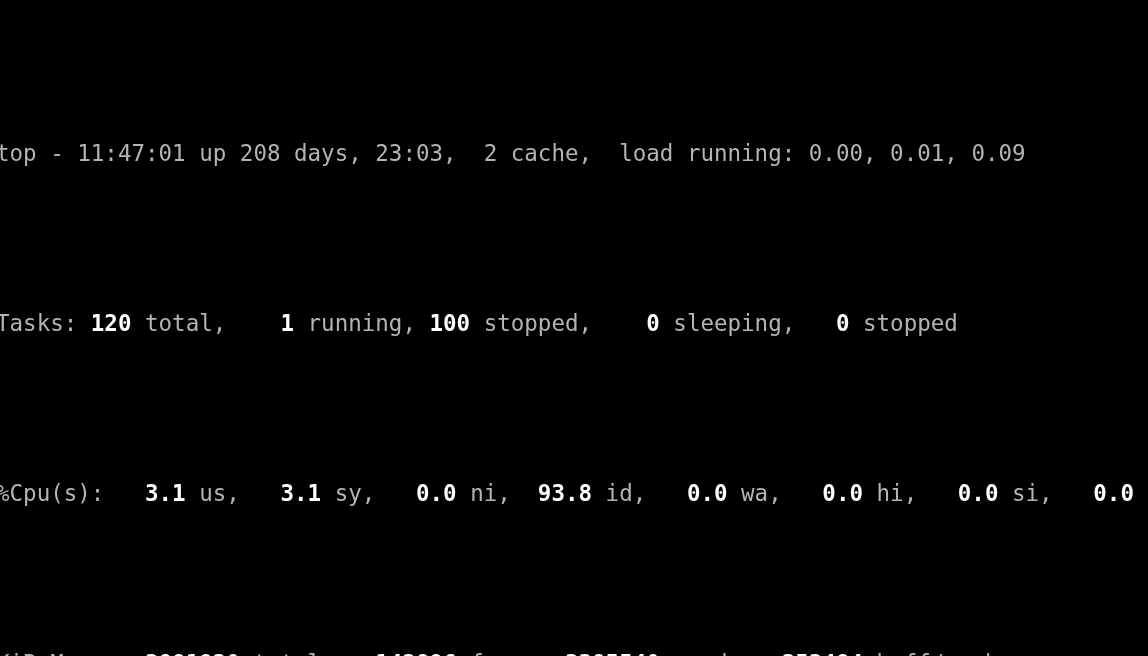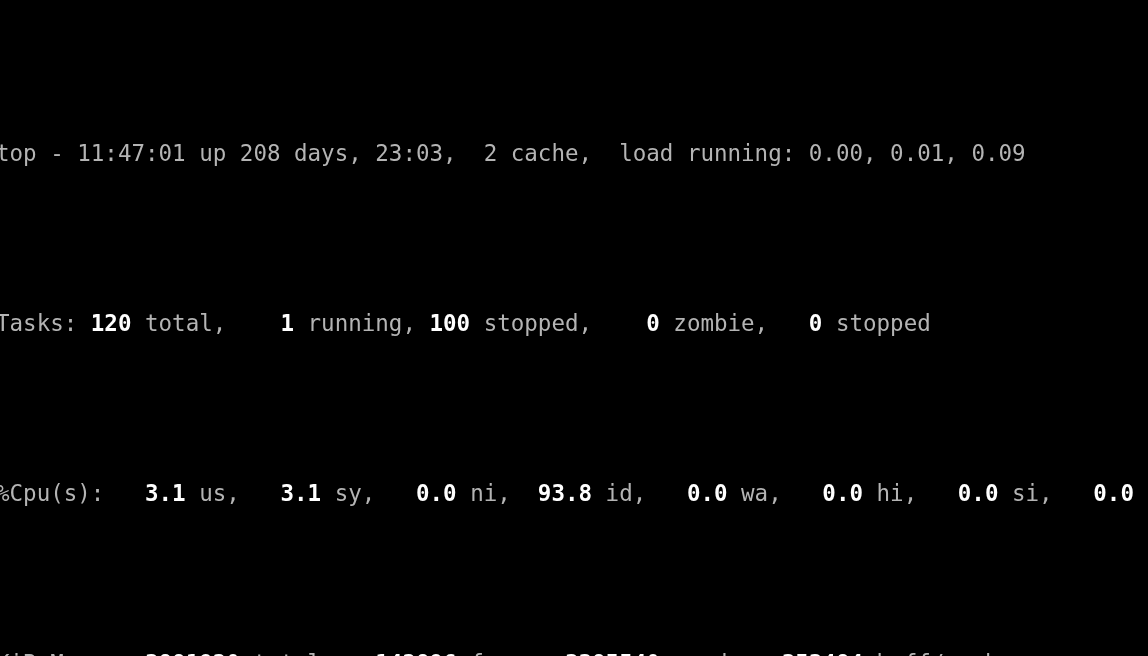--- a/index.html
+++ b/index.html
@@ -51,21 +51,21 @@
 </head>
 <body>
 
 <div id="terminal">
   <div id="screen">
 
     
     <span class="line"><span class="lbl">top - </span><span class="lbl">11:47:01 </span><span class="lbl">up </span><span class="lbl">208 days, 23:03, </span><span class="lbl"> 2 </span><span class="lbl">cache,  </span><span class="lbl">load running: </span><span class="lbl">0.00, </span><span class="lbl">0.01, </span><span class="lbl">0.09</span></span>
 
     
-    <span class="line"><span class="lbl">Tasks: </span><span class="val">120</span><span class="lbl"> total, </span><span class="val">   1</span><span class="lbl"> running, </span><span class="val">100</span><span class="lbl"> stopped, </span><span class="val">   0</span><span class="lbl"> zombie, </span><span class="val">  0</span><span class="lbl"> stopped</span></span>
+    <span class="line"><span class="lbl">Tasks: </span><span class="val">120</span><span class="lbl"> total, </span><span class="val">   1</span><span class="lbl"> running, </span><span class="val">100</span><span class="lbl"> stopped, </span><span class="val">   0</span><span class="lbl"> sleeping, </span><span class="val">  0</span><span class="lbl"> stopped</span></span>
 
     
     <span class="line"><span class="lbl">%Cpu(s): </span><span class="val">  3.1</span><span class="lbl"> us,</span><span class="val">   3.1</span><span class="lbl"> sy,</span><span class="val">   0.0</span><span class="lbl"> ni,</span><span class="val">  93.8</span><span class="lbl"> id,</span><span class="val">   0.0</span><span class="lbl"> wa,</span><span class="val">   0.0</span><span class="lbl"> hi,</span><span class="val">   0.0</span><span class="lbl"> si,</span><span class="val">   0.0</span><span class="lbl"> st</span></span>
 
     
     <span class="line"><span class="lbl">KiB Mem : </span><span class="val"> 3881920</span><span class="lbl"> total, </span><span class="val">  142896</span><span class="lbl"> free, </span><span class="val"> 3385540</span><span class="lbl"> used, </span><span class="val">  353484</span><span class="lbl"> buff/cache</span></span>
 
     
     
 

